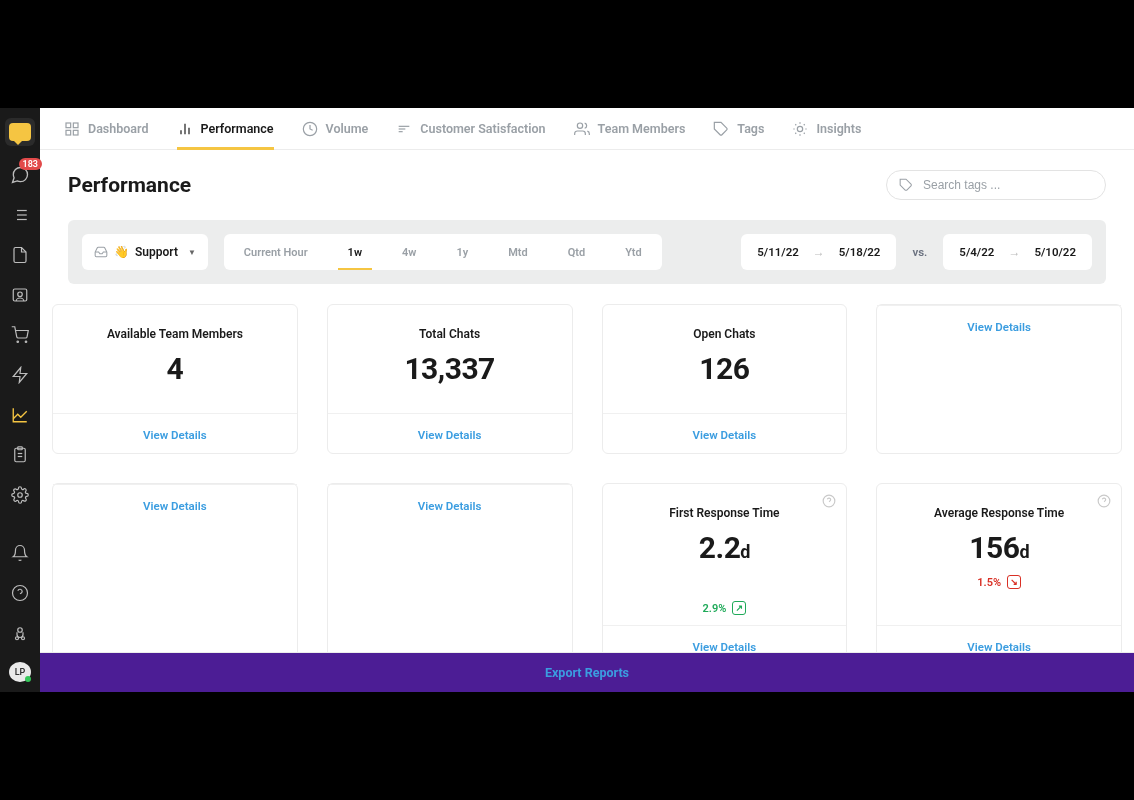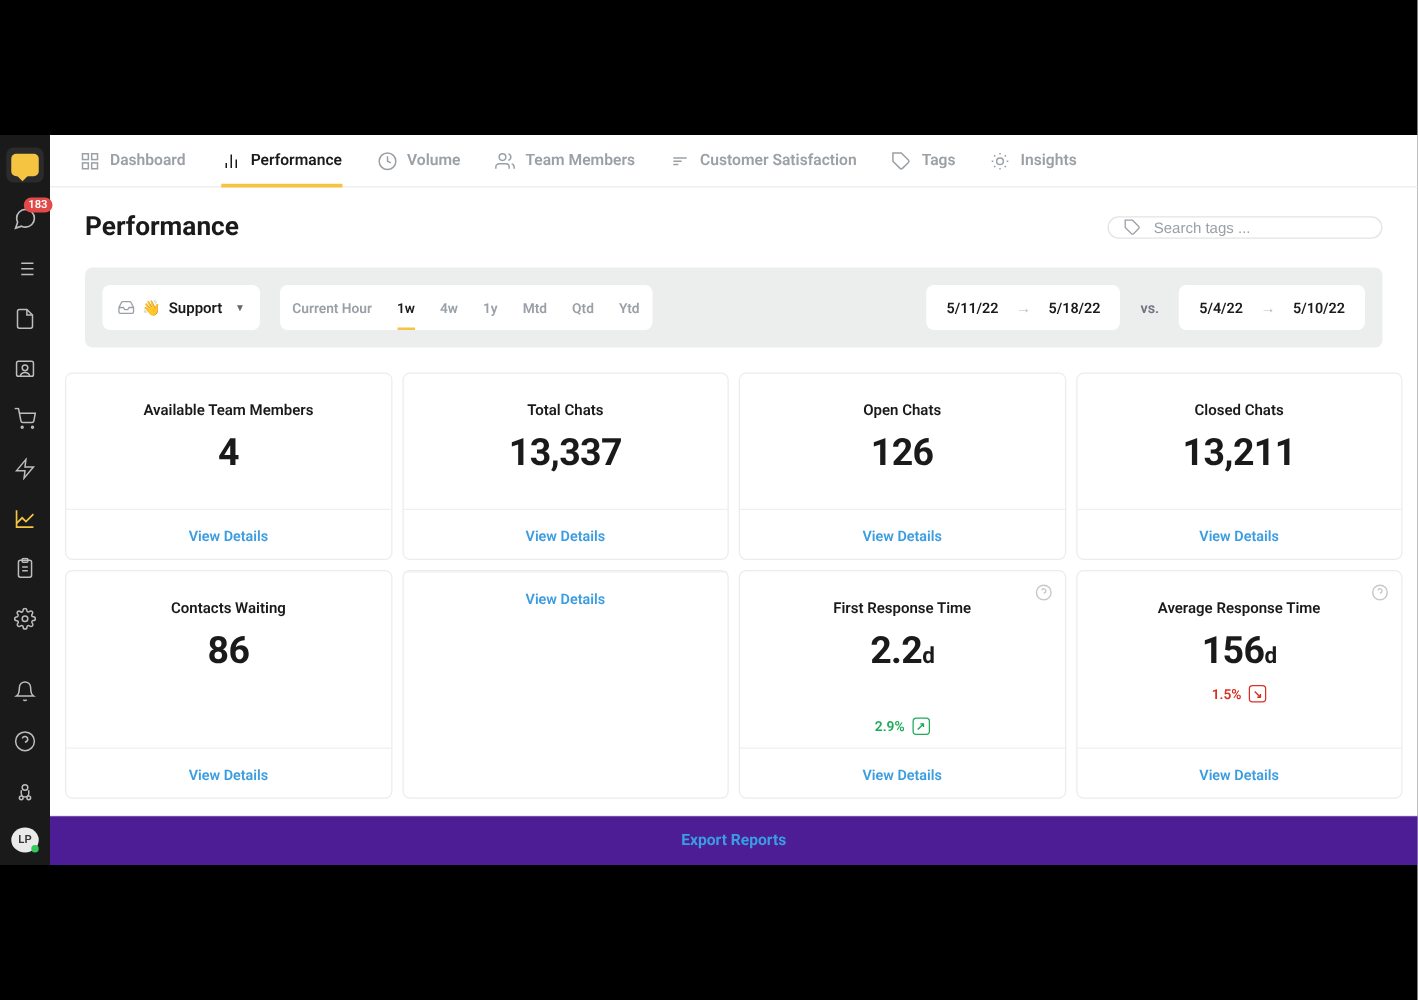--- a/index.html
+++ b/index.html
@@ -16,38 +16,38 @@
 .sidebar .avatar { width: 22px; height: 22px; border-radius: 50%; background: #eaeaea; color: #333; font-size: 9px; font-weight: 600; display: flex; align-items: center; justify-content: center; position: relative; margin-bottom: 10px; }
 .sidebar .avatar::after { content: ""; position: absolute; bottom: 0; right: 0; width: 6px; height: 6px; background: #34c759; border-radius: 50%; }
 .main { flex: 1; background: #fff; display: flex; flex-direction: column; height: 584px; }
 .tabs { display: flex; gap: 28px; padding: 16px 24px; border-bottom: 1px solid #ececec; height: 42px; align-items: center; }
 .tab { display: flex; align-items: center; gap: 8px; font-size: 12.5px; color: #9aa0a6; font-weight: 600; cursor: pointer; height: 42px; position: relative; }
 .tab.active { color: #1a1a1a; }
 .tab.active::after { content: ""; position: absolute; bottom: 0; left: 0; right: 0; height: 3px; background: #f5c542; }
 .tab-icon { width: 16px; height: 16px; display: flex; align-items: center; justify-content: center; }
 .page-header { display: flex; justify-content: space-between; align-items: center; padding: 20px 28px; }
 .page-header h1 { font-size: 21px; font-weight: 700; color: #1a1a1a; }
-.search { display: flex; align-items: center; gap: 10px; width: 220px; height: 18px; border: 1px solid #e3e3e3; border-radius: 16px; padding: 0 12px; font-size: 12px; color: #9aa0a6; }
+.search { display: flex; align-items: center; gap: 10px; width: 220px; height: 30px; border: 1px solid #e3e3e3; border-radius: 16px; padding: 0 12px; font-size: 12px; color: #9aa0a6; }
 .search input { border: none; outline: none; font-size: 12px; color: #333; flex: 1; }
 .search input::placeholder { color: #9aa0a6; }
 .filters { margin: 0 28px; background: #eceded; border-radius: 6px; padding: 14px; display: flex; align-items: center; gap: 16px; }
 .pill { background: #fff; border-radius: 6px; height: 36px; display: flex; align-items: center; padding: 0 12px; font-size: 12px; color: #1a1a1a; }
 .channel-pill { gap: 10px; min-width: 118px; justify-content: space-between; cursor: pointer; }
 .channel-label { display: flex; align-items: center; gap: 6px; font-weight: 600; }
 .hand { font-size: 12px; }
 .caret-down { font-size: 8px; color: #666; }
 .range-group { background: #fff; border-radius: 6px; height: 36px; display: flex; align-items: center; }
-.range-btn { padding: 0 10px; font-size: 11px; color: #9aa0a6; font-weight: 600; height: 36px; display: flex; align-items: center; cursor: pointer; position: relative; }
+.range-btn { padding: 0 20px; font-size: 11px; color: #9aa0a6; font-weight: 600; height: 36px; display: flex; align-items: center; cursor: pointer; position: relative; }
 .range-btn.active { color: #1a1a1a; }
 .range-btn.active::after { content: ""; position: absolute; bottom: 0; left: 10px; right: 10px; height: 2px; background: #f5c542; }
 .date-range { background: #fff; border-radius: 6px; height: 36px; display: flex; align-items: center; padding: 0 16px; gap: 14px; font-size: 11.5px; font-weight: 600; color: #1a1a1a; }
 .date-range .arrow { color: #bbb; font-size: 12px; }
 .vs-label { font-size: 11.5px; color: #6b7280; font-weight: 600; }
 .filters .flex-spacer { flex: 1; }
-.cards { padding: 20px 12px 0; display: grid; grid-template-columns: repeat(4, 1fr); gap: 8px; }
+.cards { padding: 20px 12px 0; display: grid; grid-template-columns: repeat(4, 1fr); gap: 29px; }
 .card { background: #fff; border: 1px solid #ececec; border-radius: 6px; display: flex; flex-direction: column; position: relative; min-height: 150px; }
 .card-body { flex: 1; padding: 22px 14px 10px; text-align: center; }
 .card-title { font-size: 12px; font-weight: 600; color: #1a1a1a; margin-bottom: 10px; }
 .card-value { font-size: 30px; font-weight: 700; color: #1a1a1a; letter-spacing: -0.5px; }
 .card-value .unit { font-size: 18px; font-weight: 700; }
 .card-footer { border-top: 1px solid #f0f0f0; padding: 10px 0; text-align: center; }
 .card-footer a { font-size: 11.5px; font-weight: 600; color: #3b9de0; text-decoration: none; cursor: pointer; }
 .delta { margin-top: 10px; font-size: 11px; font-weight: 600; display: flex; align-items: center; justify-content: center; gap: 6px; }
 .delta.up { color: #1faa59; margin-top: 36px; }
 .delta.down { color: #d93025; }
@@ -182,37 +182,37 @@
             <svg width="16" height="16" viewBox="0 0 24 24" fill="none" stroke="currentColor" stroke-width="1.8">
               <circle cx="12" cy="12" r="10"></circle>
               <polyline points="12 6 12 12 16 14"></polyline>
             </svg>
           </span>
         <span>Volume</span>
       </div>
       <div class="tab">
         <span class="tab-icon">
             <svg width="16" height="16" viewBox="0 0 24 24" fill="none" stroke="currentColor" stroke-width="1.8">
+              <line x1="4" y1="8" x2="20" y2="8"></line>
+              <line x1="4" y1="12" x2="14" y2="12"></line>
+              <line x1="4" y1="16" x2="10" y2="16"></line>
+            </svg>
+          </span>
+        <span>Customer Satisfaction</span>
+      </div>
+      <div class="tab">
+        <span class="tab-icon">
+            <svg width="16" height="16" viewBox="0 0 24 24" fill="none" stroke="currentColor" stroke-width="1.8">
               <path d="M17 21v-2a4 4 0 0 0-4-4H5a4 4 0 0 0-4 4v2"></path>
               <circle cx="9" cy="7" r="4"></circle>
               <path d="M23 21v-2a4 4 0 0 0-3-3.87"></path>
               <path d="M16 3.13a4 4 0 0 1 0 7.75"></path>
             </svg>
           </span>
         <span>Team Members</span>
-      </div>
-      <div class="tab">
-        <span class="tab-icon">
-            <svg width="16" height="16" viewBox="0 0 24 24" fill="none" stroke="currentColor" stroke-width="1.8">
-              <line x1="4" y1="8" x2="20" y2="8"></line>
-              <line x1="4" y1="12" x2="14" y2="12"></line>
-              <line x1="4" y1="16" x2="10" y2="16"></line>
-            </svg>
-          </span>
-        <span>Customer Satisfaction</span>
       </div>
       <div class="tab">
         <span class="tab-icon">
             <svg width="16" height="16" viewBox="0 0 24 24" fill="none" stroke="currentColor" stroke-width="1.8">
               <path d="M20.59 13.41l-7.17 7.17a2 2 0 0 1-2.83 0L2 12V2h10l8.59 8.59a2 2 0 0 1 0 2.82z"></path>
               <line x1="7" y1="7" x2="7.01" y2="7"></line>
             </svg>
           </span>
         <span>Tags</span>
       </div>
@@ -308,34 +308,24 @@
 
     <div class="card-body">
       <div class="card-title">Open Chats</div>
       <div class="card-value">126<span class="unit"></span></div>
 
     </div>
     <div class="card-footer"><a>View Details</a></div>
   </div>
           <div class="card">
 
-    <div class="card-body">
-      <div class="card-title">Closed Chats</div>
-      <div class="card-value">13,211<span class="unit"></span></div>
-
-    </div>
-    <div class="card-footer"><a>View Details</a></div>
-  </div>
-          <div class="card">
-
-    <div class="card-body">
-      <div class="card-title">Contacts Waiting</div>
-      <div class="card-value">86<span class="unit"></span></div>
-
-    </div>
+    <div class="card-footer"><a>View Details</a></div>
+  </div>
+          <div class="card">
+
     <div class="card-footer"><a>View Details</a></div>
   </div>
           <div class="card">
 
     <div class="card-footer"><a>View Details</a></div>
   </div>
           <div class="card">
     <svg class="info-icon" viewBox="0 0 24 24" fill="none" stroke="currentColor" stroke-width="2">
               <circle cx="12" cy="12" r="10"></circle>
               <path d="M9.09 9a3 3 0 0 1 5.83 1c0 2-3 3-3 3"></path>

